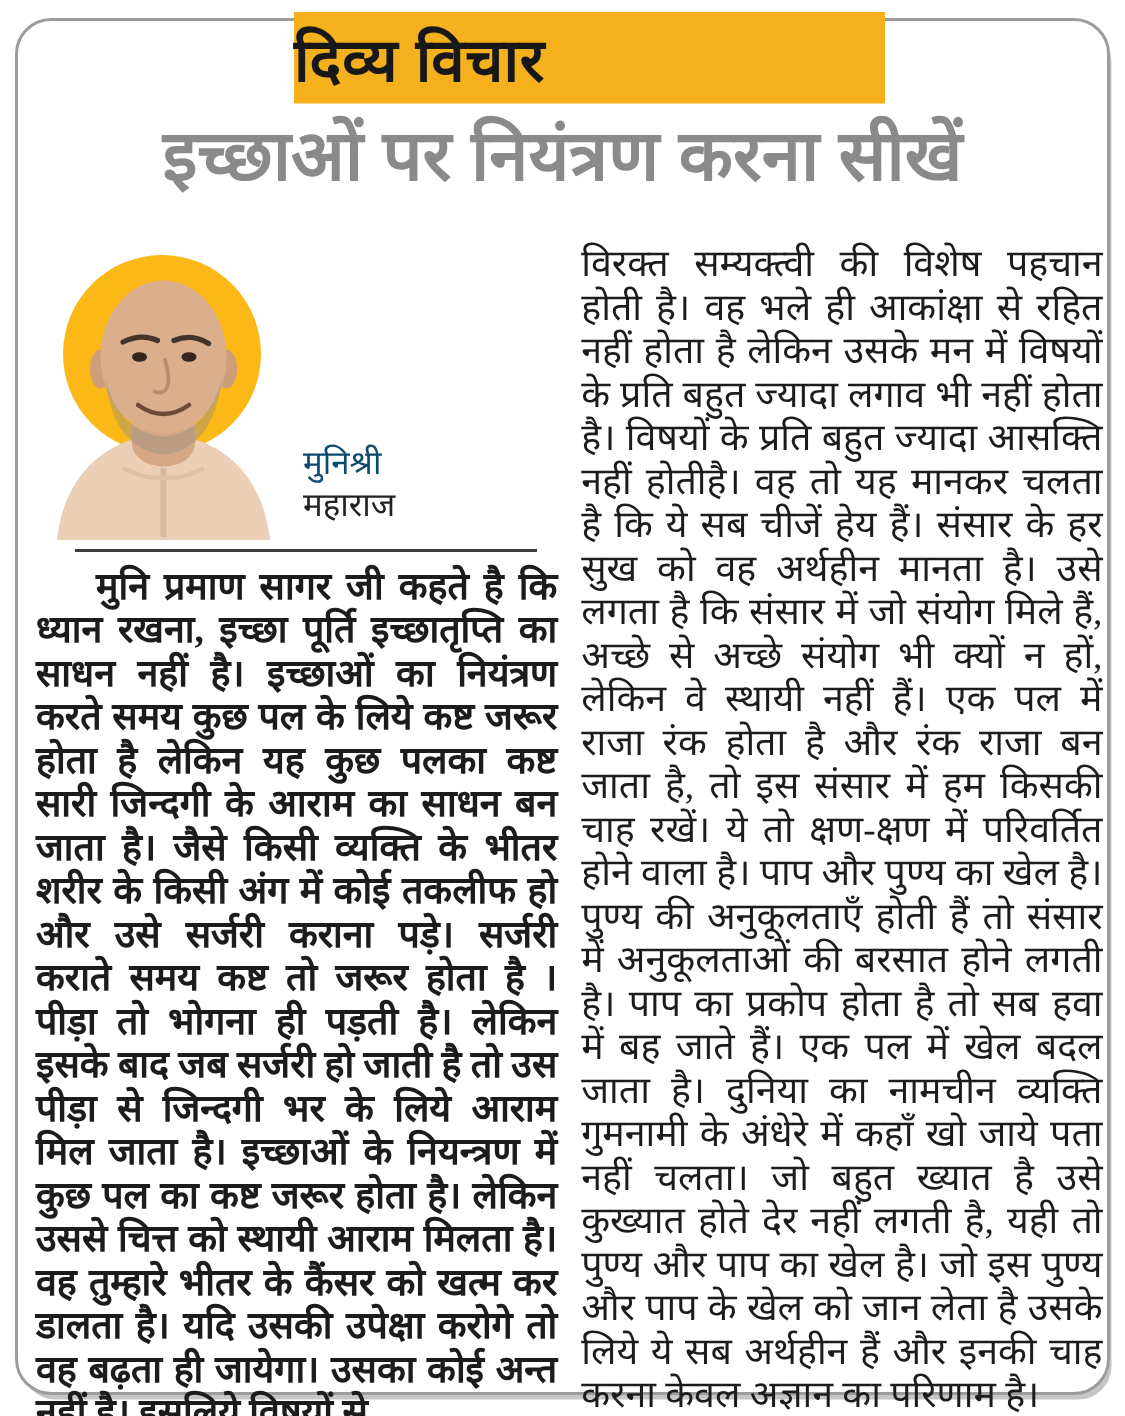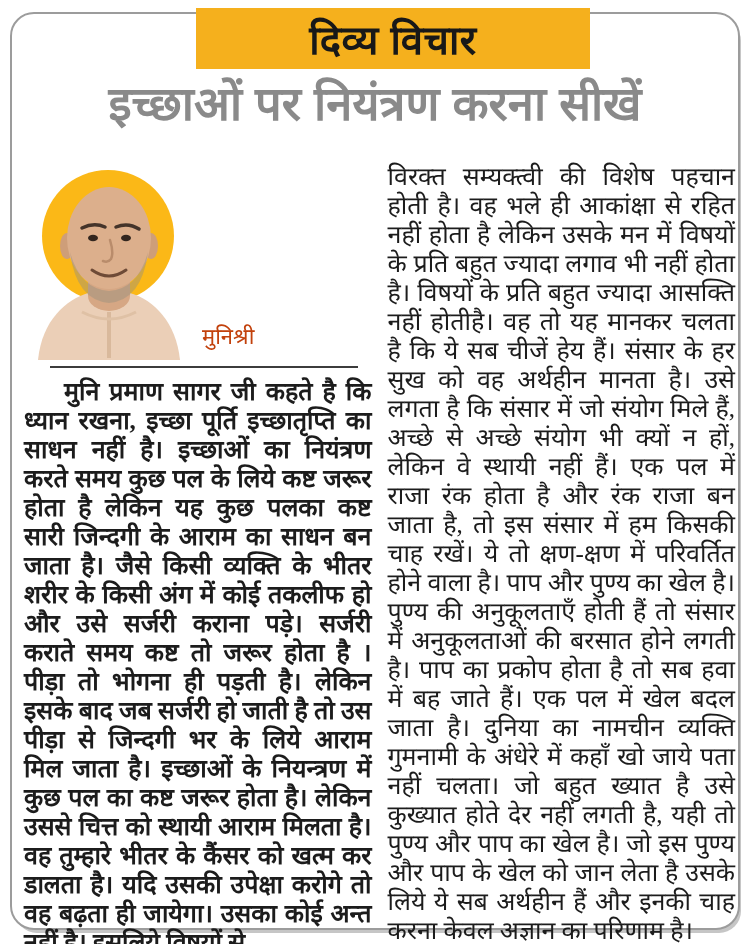--- a/index.html
+++ b/index.html
@@ -12,21 +12,21 @@
   .frame{
     position:absolute;left:10px;top:12px;width:726px;height:914px;
     border:2px solid #9c9c9c;border-radius:24px;
     box-shadow:3px 5px 0 -2px #c6c6c6;
     background:#ffffff;z-index:0;
   }
   
   .masthead{
     position:absolute;left:196px;top:8px;width:394px;height:61px;
     background:#F5B01D;z-index:3;
-    display:flex;align-items:center;justify-content:center;
+    display:flex;align-items:center;justify-content:flex-start;
   }
   .masthead span{
     font-weight:700;font-size:40px;color:#181818;letter-spacing:0.5px;
     font-family:"Liberation Sans","DejaVu Sans",sans-serif;
   }
   
   .headline{
     position:absolute;top:74px;left:0;width:750px;margin:0;z-index:2;
     text-align:center;font-size:47px;line-height:60px;font-weight:700;
     color:#8a8a8a;font-family:"Liberation Sans","DejaVu Sans",sans-serif;
@@ -44,21 +44,21 @@
   .indent{text-indent:40px;}
   
   .author-fig{
     margin:0;height:198px;display:flex;align-items:flex-end;
   }
   .author-fig svg{flex:0 0 auto;display:block;}
   .author-caption{
     padding:0 0 10px 6px;line-height:1.25;
     font-family:"Liberation Sans","DejaVu Sans",sans-serif;
   }
-  .cap-prefix{font-size:22px;color:#c2410c;}
+  .cap-prefix{font-size:22px;color:#0c4a6e;}
   .cap-name{font-size:25px;font-weight:700;color:#111;margin:4px 0;}
   .cap-suffix{font-size:22px;color:#222;}
   .divider{
     border:none;border-top:2.5px solid #3c3c3c;
     margin:6px 14px 9px 26px;
   }
   .left .body-text{margin-top:2px;font-weight:bold;}
 </style>
 </head>
 <body>
@@ -101,20 +101,21 @@
 
           <ellipse cx="69" cy="76" rx="5" ry="3.2" fill="#33261F"></ellipse>
           <ellipse cx="102" cy="76" rx="5" ry="3.2" fill="#33261F"></ellipse>
 
           <path d="M86 78 q4 13 1 19 q-3 4 -8 2" stroke="#B98C6B" stroke-width="2.5" fill="none" stroke-linecap="round"></path>
 
           <path d="M68 108 q17 12 34 0" stroke="#6E4A36" stroke-width="3" fill="none" stroke-linecap="round"></path>
         </svg>
         <figcaption class="author-caption">
           <div class="cap-prefix">मुनिश्री</div>
+          <div class="cap-suffix">महाराज</div>
         </figcaption>
       </figure>
 
       <hr class="divider">
 
       <p class="body-text indent">मुनि प्रमाण सागर जी कहते है कि ध्यान रखना, इच्छा पूर्ति इच्छातृप्ति का साधन नहीं है। इच्छाओं का नियंत्रण करते समय कुछ पल के लिये कष्ट जरूर होता है लेकिन यह कुछ पलका कष्ट सारी जिन्दगी के आराम का साधन बन जाता है। जैसे किसी व्यक्ति के भीतर शरीर के किसी अंग में कोई तकलीफ हो और उसे सर्जरी कराना पड़े। सर्जरी कराते समय कष्ट तो जरूर होता है । पीड़ा तो भोगना ही पड़ती है। लेकिन इसके बाद जब सर्जरी हो जाती है तो उस पीड़ा से जिन्दगी भर के लिये आराम मिल जाता है। इच्छाओं के नियन्त्रण में कुछ पल का कष्ट जरूर होता है। लेकिन उससे चित्त को स्थायी आराम मिलता है। वह तुम्हारे भीतर के कैंसर को खत्म कर डालता है। यदि उसकी उपेक्षा करोगे तो वह बढ़ता ही जायेगा। उसका कोई अन्त नहीं है। इसलिये विषयों से</p>
     </div>
 
     <div class="col right">
       <p class="body-text">विरक्त सम्यक्त्वी की विशेष पहचान होती है। वह भले ही आकांक्षा से रहित नहीं होता है लेकिन उसके मन में विषयों के प्रति बहुत ज्यादा लगाव भी नहीं होता है। विषयों के प्रति बहुत ज्यादा आसक्ति नहीं होतीहै। वह तो यह मानकर चलता है कि ये सब चीजें हेय हैं। संसार के हर सुख को वह अर्थहीन मानता है। उसे लगता है कि संसार में जो संयोग मिले हैं, अच्छे से अच्छे संयोग भी क्यों न हों, लेकिन वे स्थायी नहीं हैं। एक पल में राजा रंक होता है और रंक राजा बन जाता है, तो इस संसार में हम किसकी चाह रखें। ये तो क्षण-क्षण में परिवर्तित होने वाला है। पाप और पुण्य का खेल है। पुण्य की अनुकूलताएँ होती हैं तो संसार में अनुकूलताओं की बरसात होने लगती है। पाप का प्रकोप होता है तो सब हवा में बह जाते हैं। एक पल में खेल बदल जाता है। दुनिया का नामचीन व्यक्ति गुमनामी के अंधेरे में कहाँ खो जाये पता नहीं चलता। जो बहुत ख्यात है उसे कुख्यात होते देर नहीं लगती है, यही तो पुण्य और पाप का खेल है। जो इस पुण्य और पाप के खेल को जान लेता है उसके लिये ये सब अर्थहीन हैं और इनकी चाह करना केवल अज्ञान का परिणाम है।</p>

